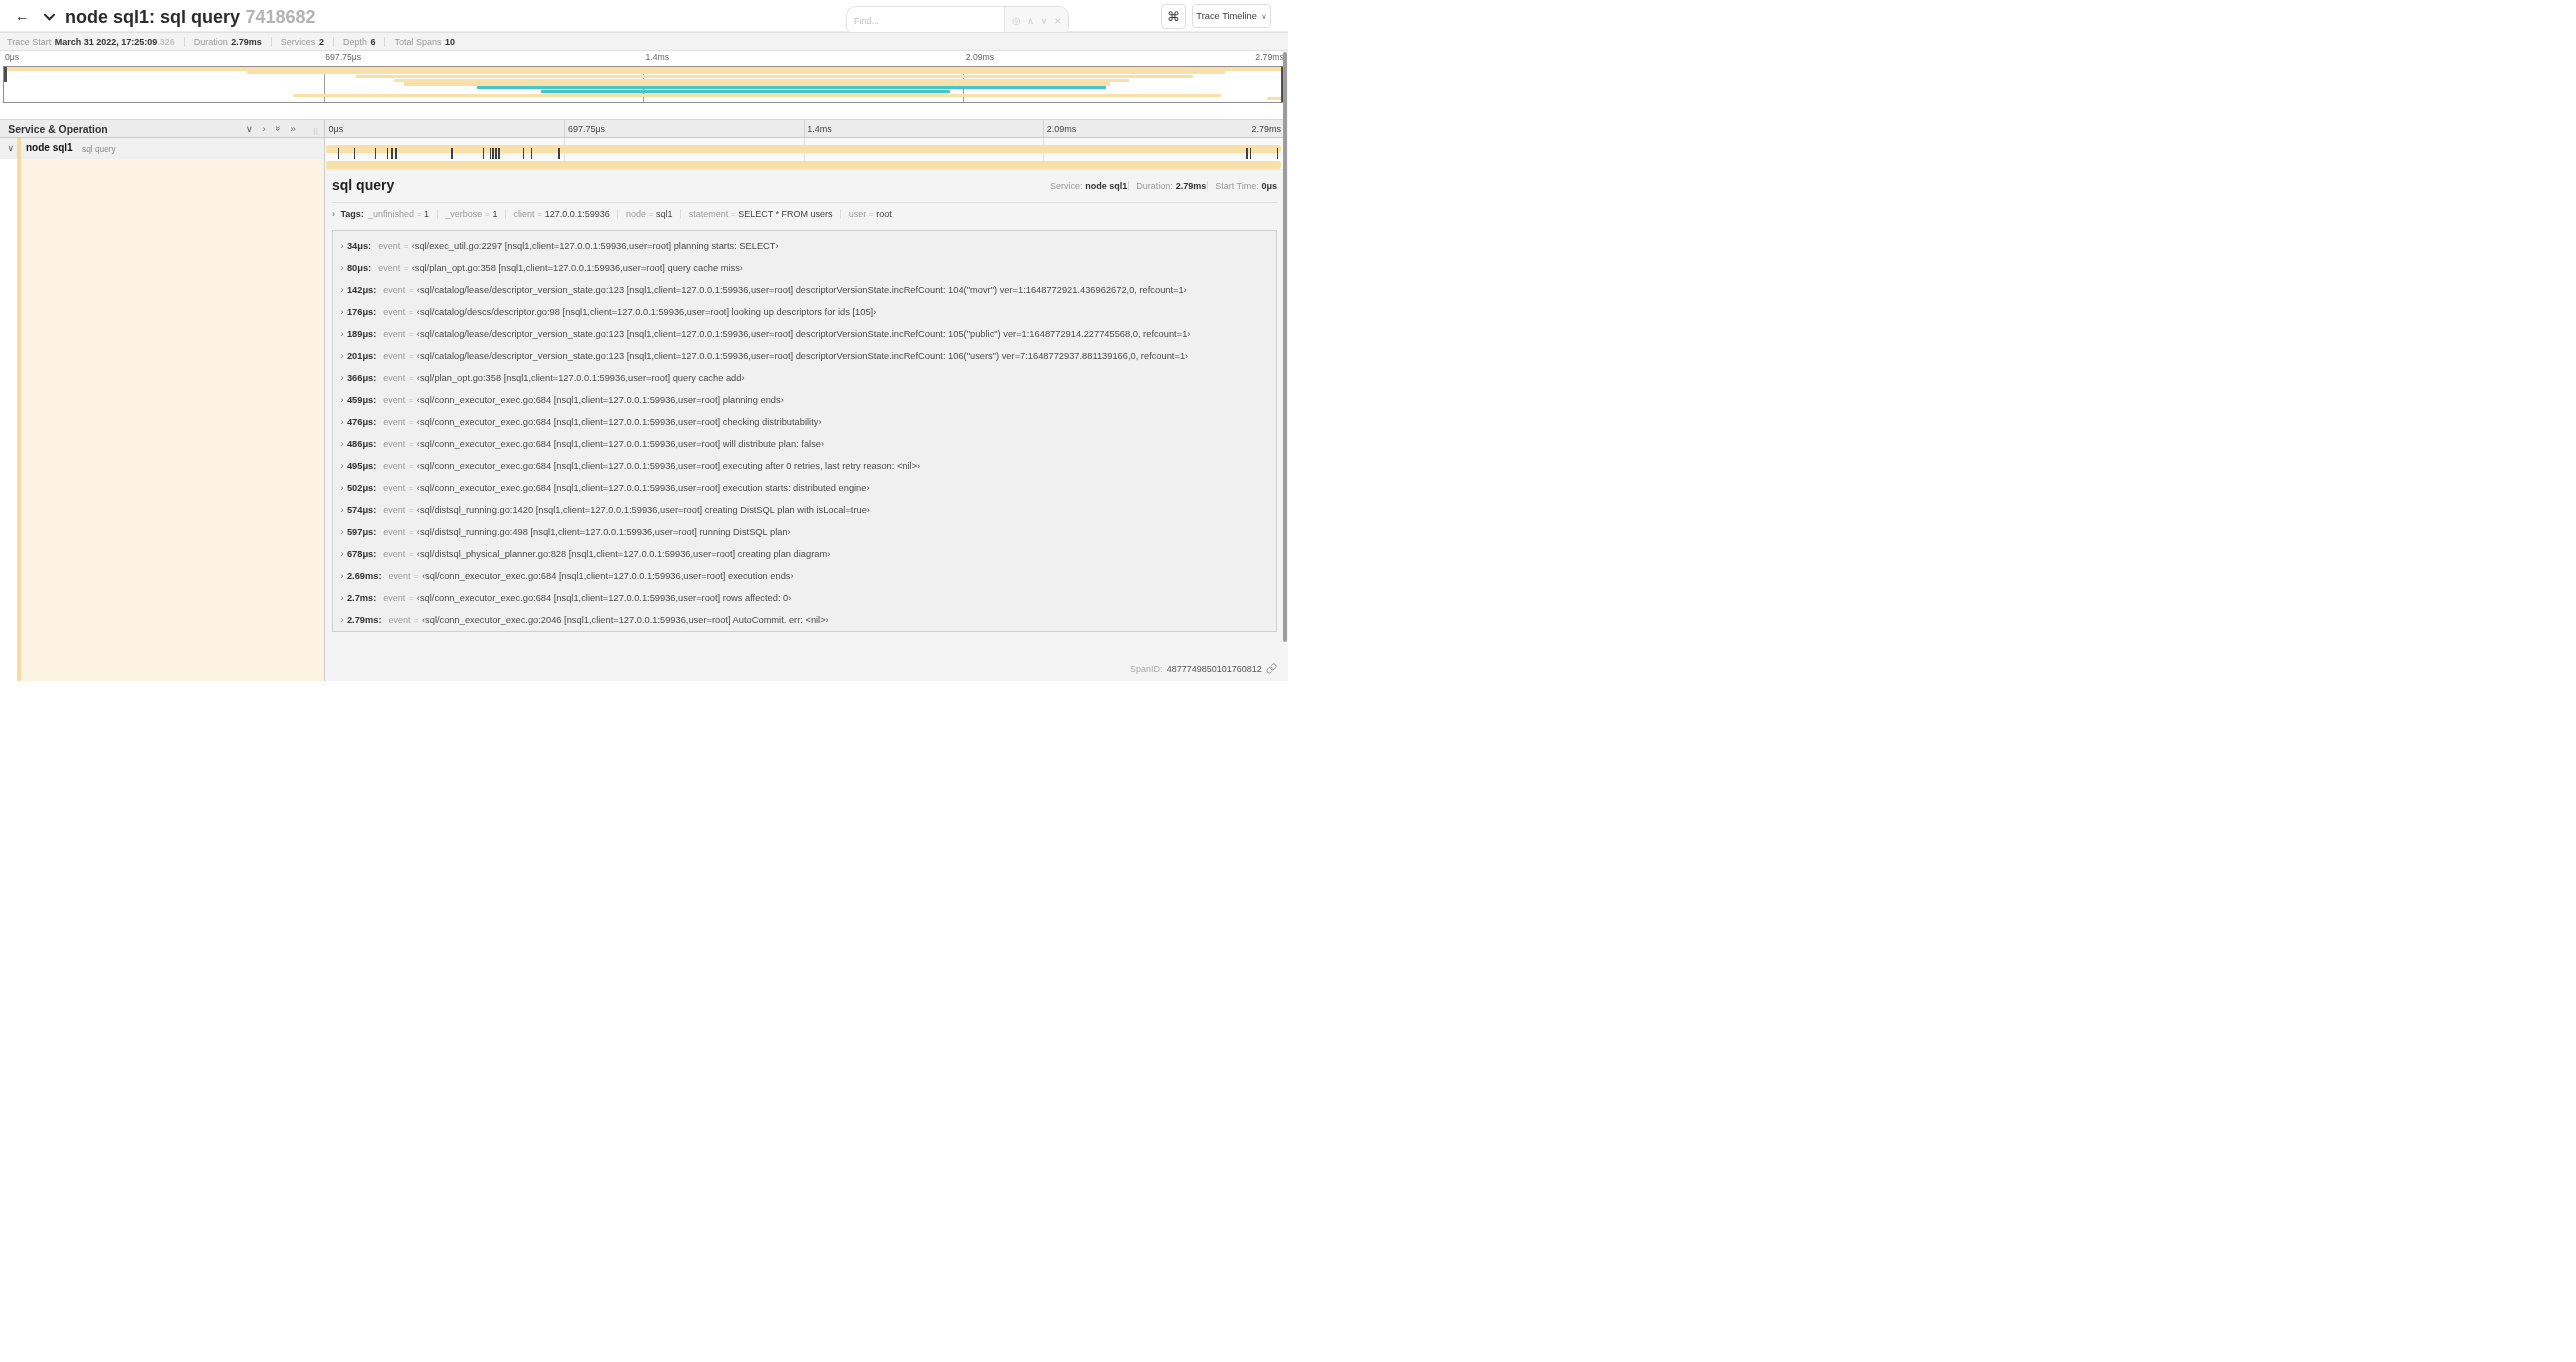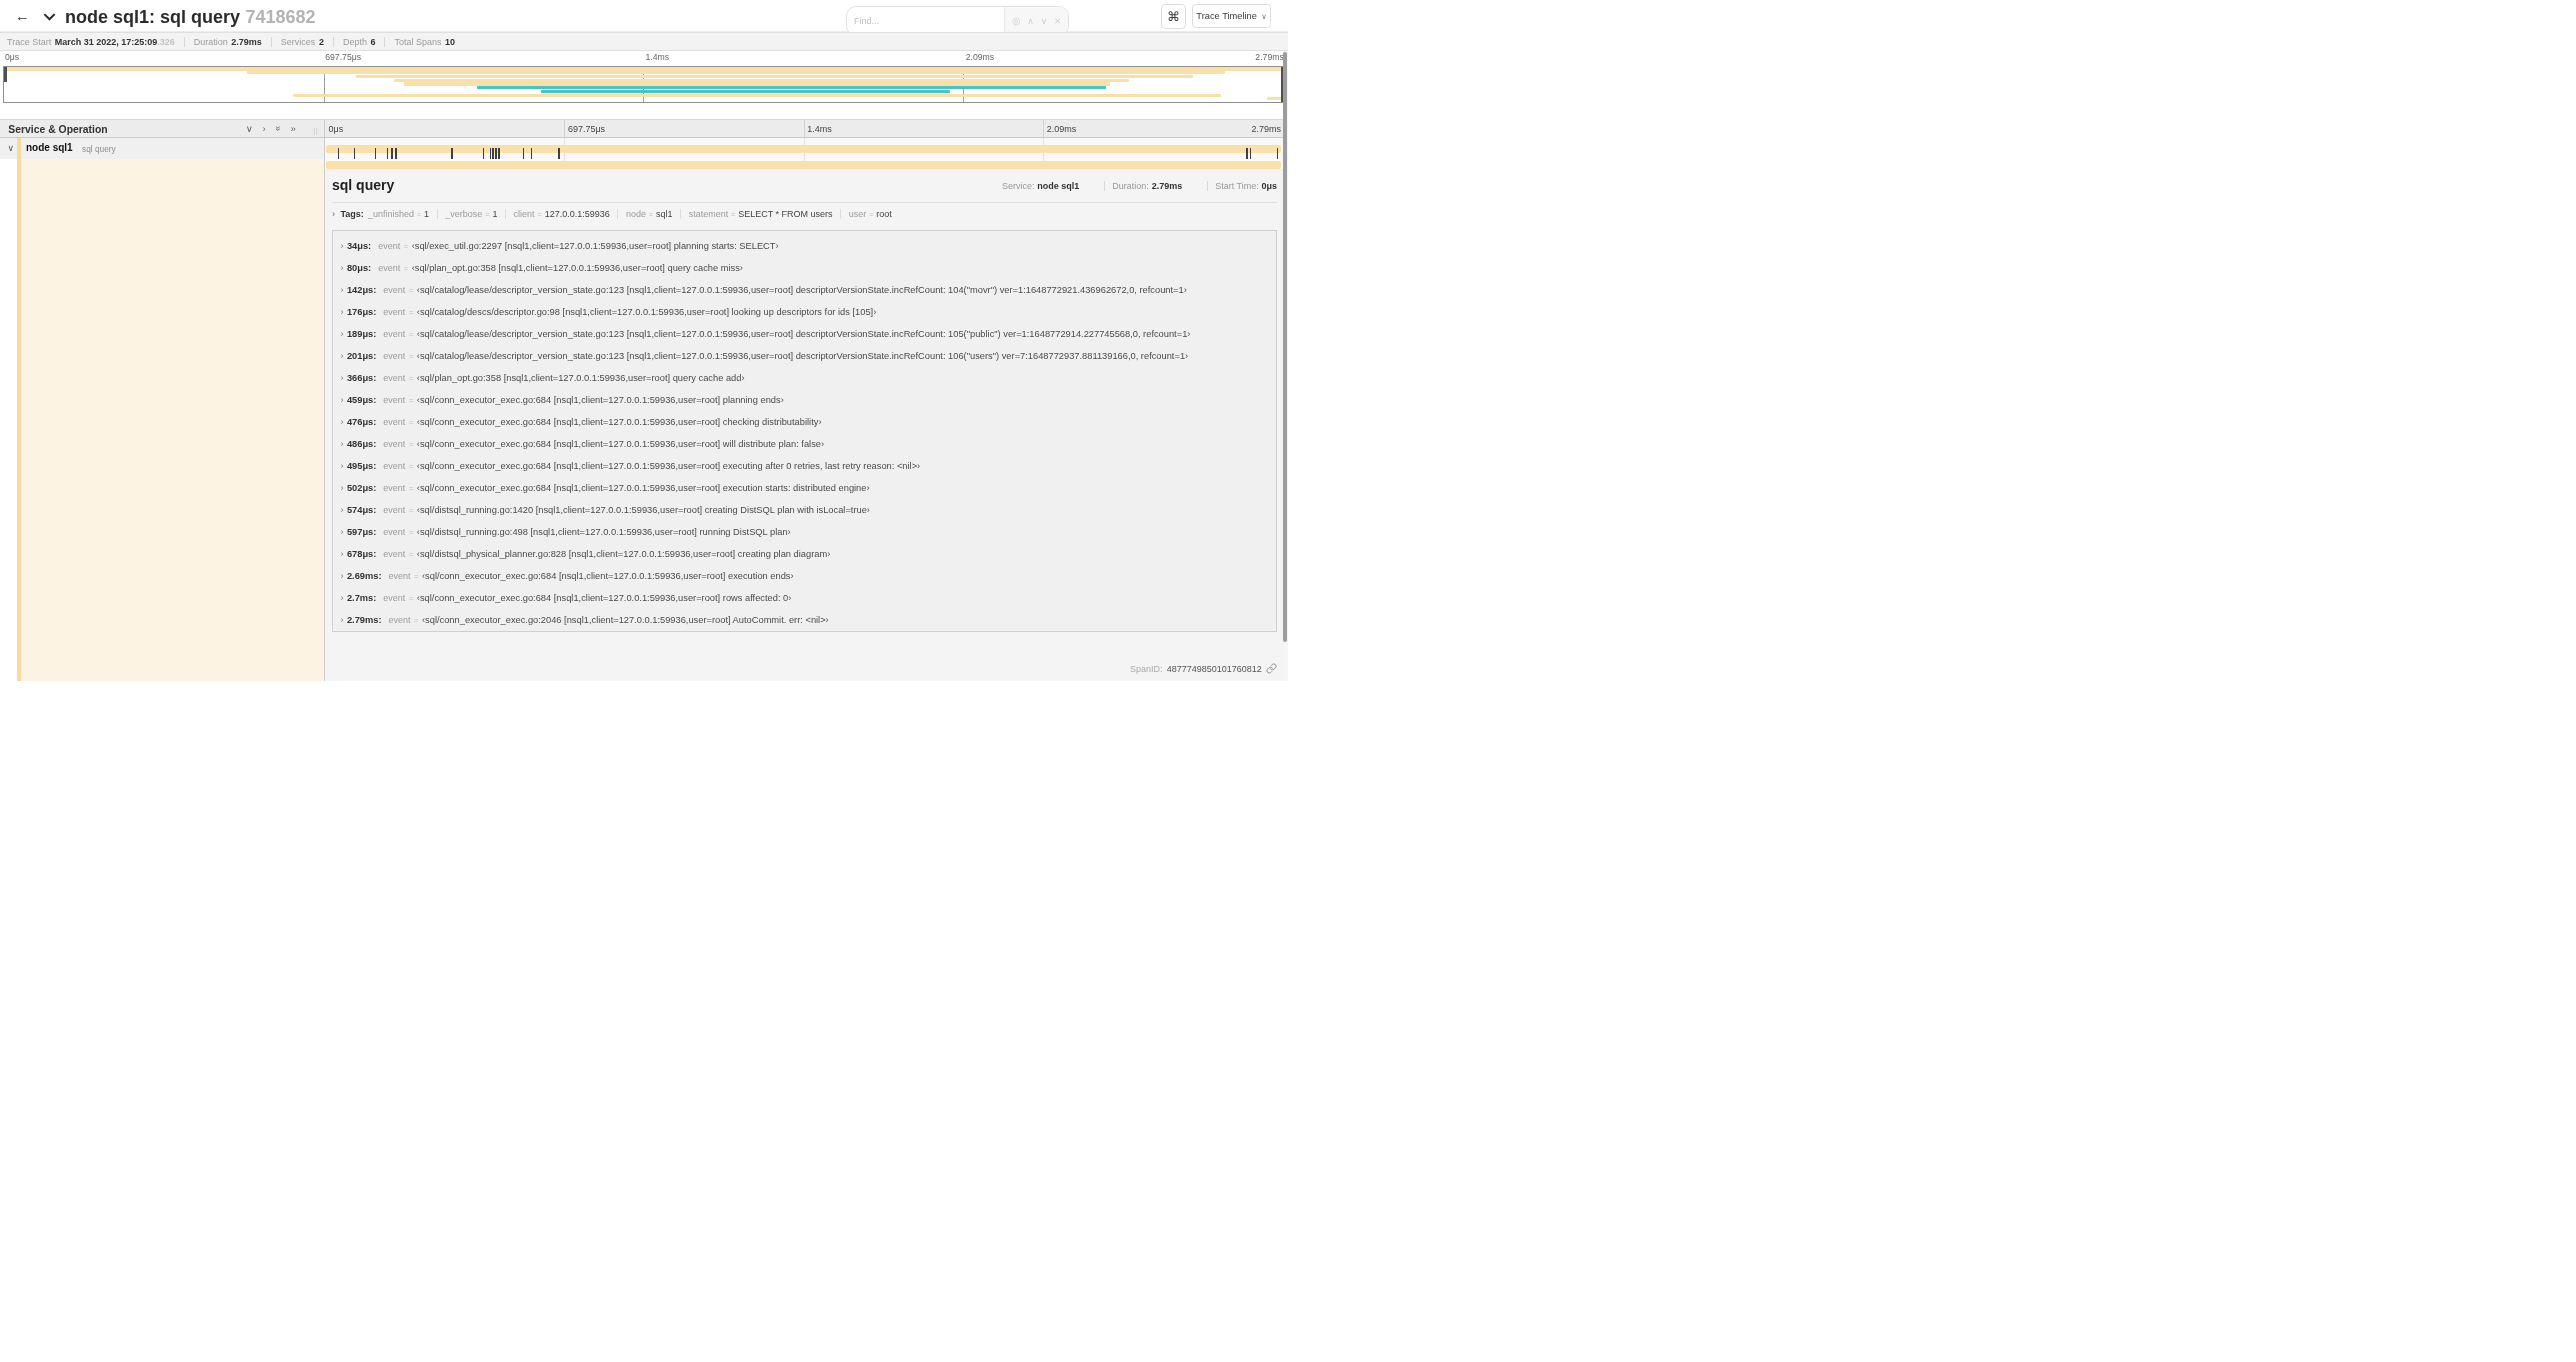--- a/index.html
+++ b/index.html
@@ -87,21 +87,21 @@
   .detail-accent { position:absolute; left:17.3px; top:0; bottom:0; width:3.5px; background:#F6DCA4; }
   .detail-cream { position:absolute; left:21px; right:0; top:0; bottom:0; background:#FDF3E3; }
   .detail-right { position:absolute; left:325px; right:5.5px; top:0; bottom:0; background:#f4f4f4; }
   .bar2strip { position:absolute; left:0; right:0; top:0; height:11px; background:#fbfbfb; border-bottom:0.7px solid #eee; }
   .span-bar2 { position:absolute; left:0.15%; right:0.2%; top:2.1px; height:7.6px; background:#F8E0A8; border-radius:2.8px; }
 
   .detail-head { position:absolute; left:7px; right:5.5px; top:15.2px; height:25px; }
   .detail-op { position:absolute; left:0; top:2.8px; font-size:14px; font-weight:bold; color:#222; }
   .detail-info { position:absolute; right:0; top:7px; font-size:9px; white-space:nowrap; }
   .info-item { color:#999; }
-  .info-item + .info-item { border-left:0.7px solid #d8d8d8; margin-left:25px; padding-left:7px; }
+  .info-item + .info-item { border-left:0.7px solid #d8d8d8; margin-left:1px; padding-left:7px; }
   .info-value { color:#333; font-weight:bold; margin-left:2.8px; }
   .detail-divider { position:absolute; left:7px; right:5.5px; top:43px; height:0.7px; background:#e0e0e0; }
 
   .tags-row { position:absolute; left:7px; right:5.5px; top:50px; height:16.6px; font-size:9px; white-space:nowrap; cursor:pointer; }
   .tags-chev { color:#666; font-size:9px; margin-right:5.5px; }
   .tags-label { font-weight:bold; color:#333; margin-right:4.2px; }
   .tag-item { color:#999; }
   .tag-item + .tag-item { border-left:0.7px solid #ddd; margin-left:7.6px; padding-left:7.6px; }
   .tag-key { color:#9b9b9b; }
   .tag-eq { color:#bbb; margin:0 2.8px; font-size:7.6px; }

